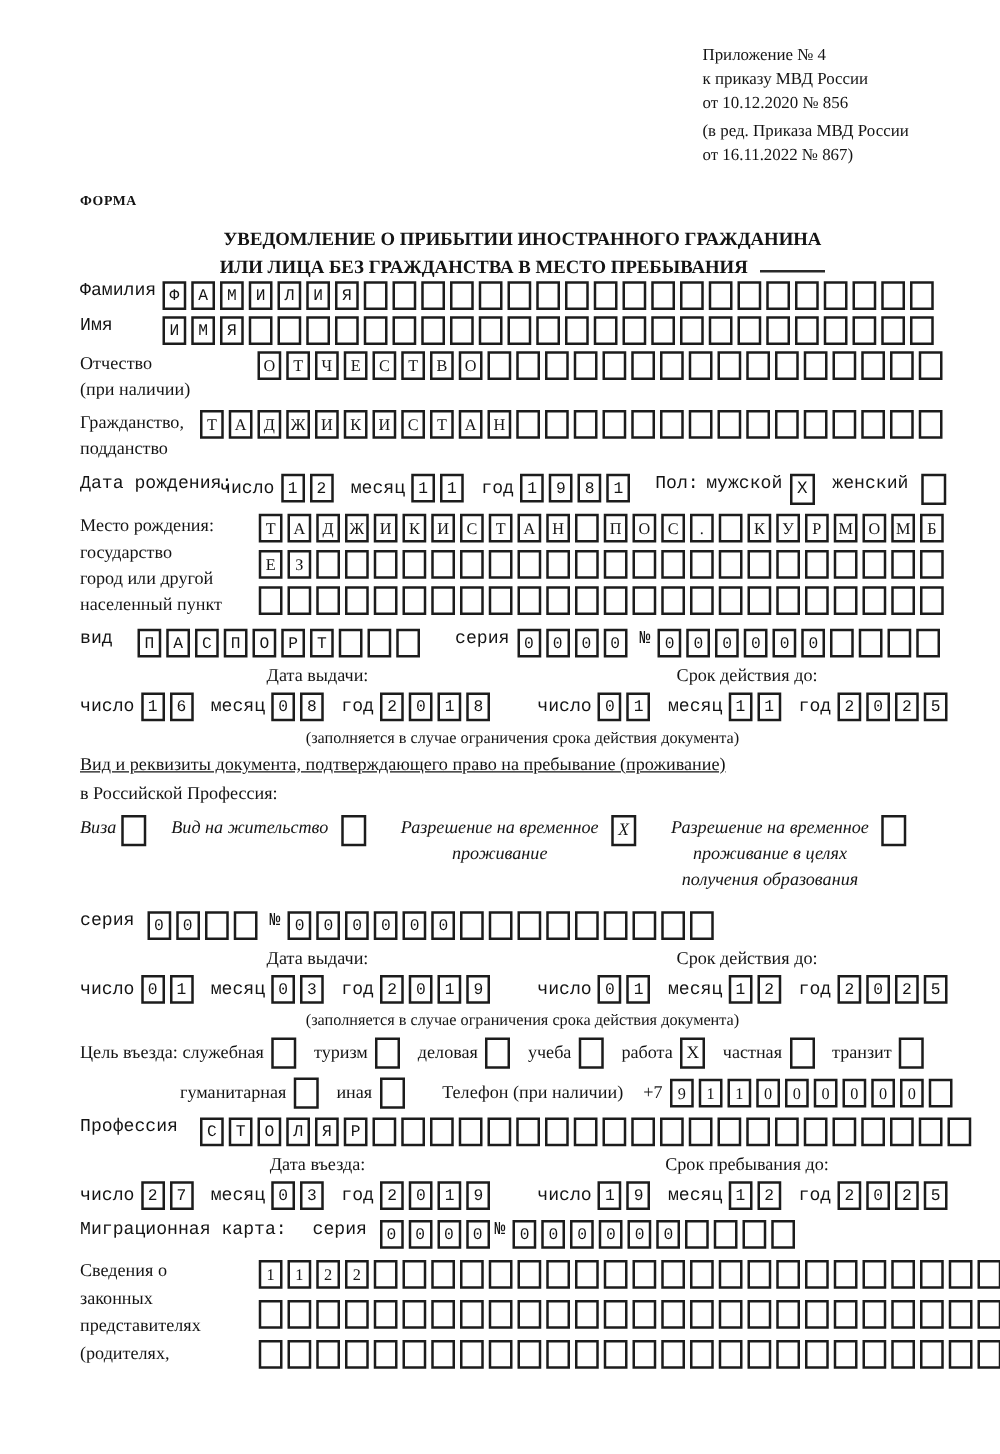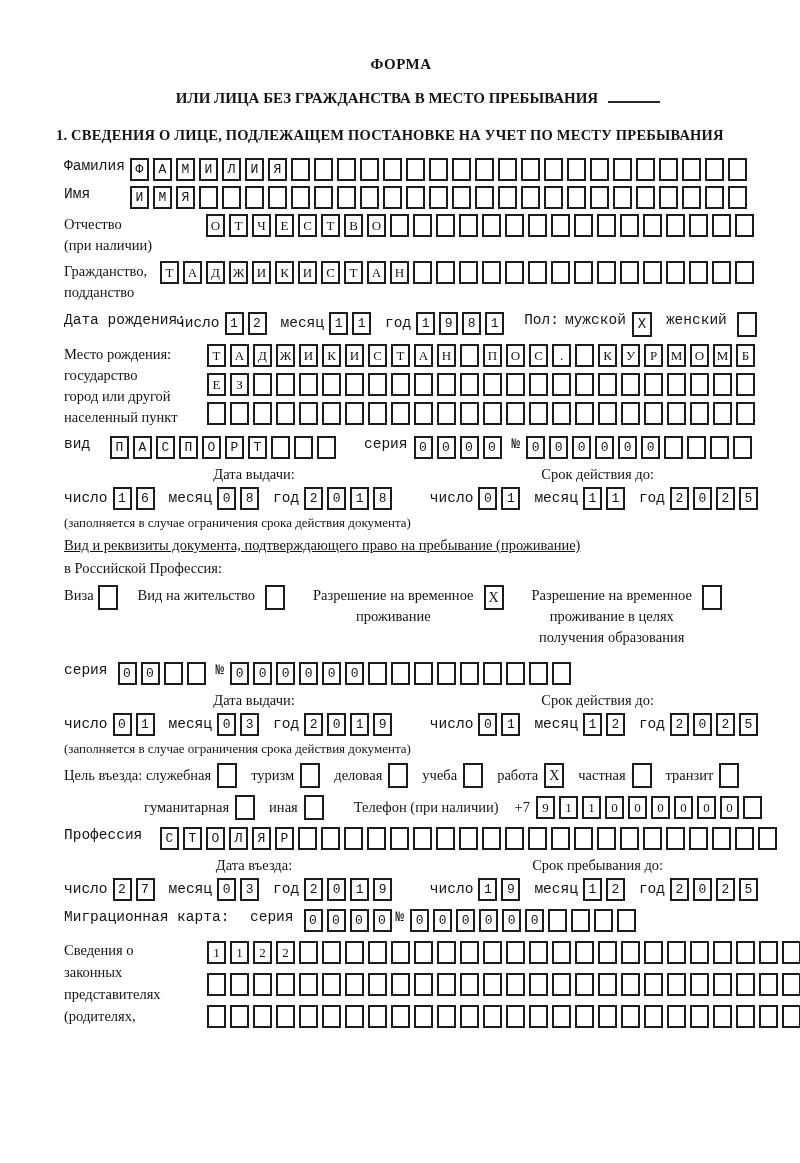--- a/index.html
+++ b/index.html
@@ -3,21 +3,21 @@
 <meta charset="utf-8">
 <style>
   html,body{margin:0;padding:0;background:#ffffff;}
   body{width:800px;height:1163px;overflow:hidden;color:#141414;
        font-family:"Liberation Serif",serif;font-size:14.5px;}
   .page{padding:34px 28px 0 64px;}
 
   
   .hdr{margin-left:498px;line-height:19px;font-size:13.5px;}
   .hdr .gap{height:4px;}
-  .formlbl{font-weight:bold;text-align:center;padding-right:34px;margin-top:22px;font-size:15px;letter-spacing:.5px;}
+  .formlbl{font-weight:bold;text-align:left;padding-right:34px;margin-top:22px;font-size:11px;letter-spacing:.5px;}
 
   
   .title{text-align:center;font-weight:bold;font-size:15px;margin-top:14px;line-height:22px;}
   .blankline{display:inline-block;width:52px;border-bottom:2px solid #2a2a2a;margin-left:10px;vertical-align:baseline;}
   .sect{font-weight:bold;font-size:14.5px;margin:18px 0 14px -8px;letter-spacing:.2px;}
 
   
   .cell{display:inline-block;box-sizing:border-box;width:19px;height:23px;border:2px solid #1c1c1c;
         margin-right:4px;text-align:center;font-size:13px;line-height:19px;vertical-align:middle;background:#fff;}
   .big .cell,.cbx{width:20px;height:25px;line-height:21px;font-size:14px;}
@@ -30,48 +30,56 @@
   .lblock{line-height:21px;}
 
   
   .dlbl{margin:0 5px 0 0;}
   .dcells{margin-right:10px;white-space:nowrap;}
   .dgroup{white-space:nowrap;display:inline-block;}
   .dhead{white-space:nowrap;margin:7px 0 4px 0;}
   .dh1{display:inline-block;width:380px;text-align:center;}
   .dh2{display:inline-block;width:300px;text-align:center;}
   .dcol1{display:inline-block;width:380px;}
-  .noteline{text-align:left;padding-right:0px;font-size:13px;margin:3px 0 6px 0;}
-
-  
-  .opts{display:flex;align-items:flex-start;margin:8px 0 14px 0;}
+  .noteline{text-align:center;padding-right:0px;font-size:13px;margin:3px 0 6px 0;}
+
+  
+  .opts{display:flex;align-items:flex-start;margin:8px 0 14px 0;font-style:italic;}
   .opt{display:flex;align-items:flex-start;}
   .optlbl{text-align:center;line-height:21px;}
   .opt .cells{margin-left:10px;margin-top:0px;}
   .ml6{margin-left:6px;} .ml10{margin-left:10px;} .ml16{margin-left:16px;} .ml24{margin-left:24px;}
   .mr6{margin-right:6px;} .mr10{margin-right:10px;}
 
   .mplabel{line-height:22px;}
   .mprows .cells{display:block;margin-bottom:6px;}
   .dochead{text-align:center;font-weight:bold;font-size:13.5px;margin:6px 0 7px 0;}
   .purp .cells{margin:0 10px 0 6px;}
   .purp{display:flex;align-items:center;white-space:nowrap;margin-bottom:7px;}
 </style>
 </head>
 <body>
 
 <div class="page">
 
+  <div class="hdr">
+    <div>Приложение № 4</div>
+    <div>к приказу МВД России</div>
+    <div>от 10.12.2020 № 856</div>
+    <div class="gap"></div>
+    <div>(в ред. Приказа МВД России</div>
+    <div>от 16.11.2022 № 867)</div>
+  </div>
   <div class="formlbl">ФОРМА</div>
 
   <div class="title">
+    <div>УВЕДОМЛЕНИЕ О ПРИБЫТИИ ИНОСТРАННОГО ГРАЖДАНИНА</div>
     <div><span>ИЛИ ЛИЦА БЕЗ ГРАЖДАНСТВА В МЕСТО ПРЕБЫВАНИЯ</span><span class="blankline"></span></div>
   </div>
 
-  <div class="sect">1. СВЕДЕНИЯ О ЛИЦЕ, ПОДЛЕЖАЩЕМ ПОСТАНОВКЕ НА УЧЕТ ПО МЕСТУ ПРЕБЫВАНИЯ</div>
 
   <div class="row">
     <span class="flabel w66">Фамилия</span>
     <span class="cells"><span class="cell">Ф</span><span class="cell">А</span><span class="cell">М</span><span class="cell">И</span><span class="cell">Л</span><span class="cell">И</span><span class="cell">Я</span><span class="cell">&nbsp;</span><span class="cell">&nbsp;</span><span class="cell">&nbsp;</span><span class="cell">&nbsp;</span><span class="cell">&nbsp;</span><span class="cell">&nbsp;</span><span class="cell">&nbsp;</span><span class="cell">&nbsp;</span><span class="cell">&nbsp;</span><span class="cell">&nbsp;</span><span class="cell">&nbsp;</span><span class="cell">&nbsp;</span><span class="cell">&nbsp;</span><span class="cell">&nbsp;</span><span class="cell">&nbsp;</span><span class="cell">&nbsp;</span><span class="cell">&nbsp;</span><span class="cell">&nbsp;</span><span class="cell">&nbsp;</span><span class="cell">&nbsp;</span></span>
   </div>
 
   <div class="row">
     <span class="flabel w66">Имя</span>
     <span class="cells"><span class="cell">И</span><span class="cell">М</span><span class="cell">Я</span><span class="cell">&nbsp;</span><span class="cell">&nbsp;</span><span class="cell">&nbsp;</span><span class="cell">&nbsp;</span><span class="cell">&nbsp;</span><span class="cell">&nbsp;</span><span class="cell">&nbsp;</span><span class="cell">&nbsp;</span><span class="cell">&nbsp;</span><span class="cell">&nbsp;</span><span class="cell">&nbsp;</span><span class="cell">&nbsp;</span><span class="cell">&nbsp;</span><span class="cell">&nbsp;</span><span class="cell">&nbsp;</span><span class="cell">&nbsp;</span><span class="cell">&nbsp;</span><span class="cell">&nbsp;</span><span class="cell">&nbsp;</span><span class="cell">&nbsp;</span><span class="cell">&nbsp;</span><span class="cell">&nbsp;</span><span class="cell">&nbsp;</span><span class="cell">&nbsp;</span></span>
   </div>

